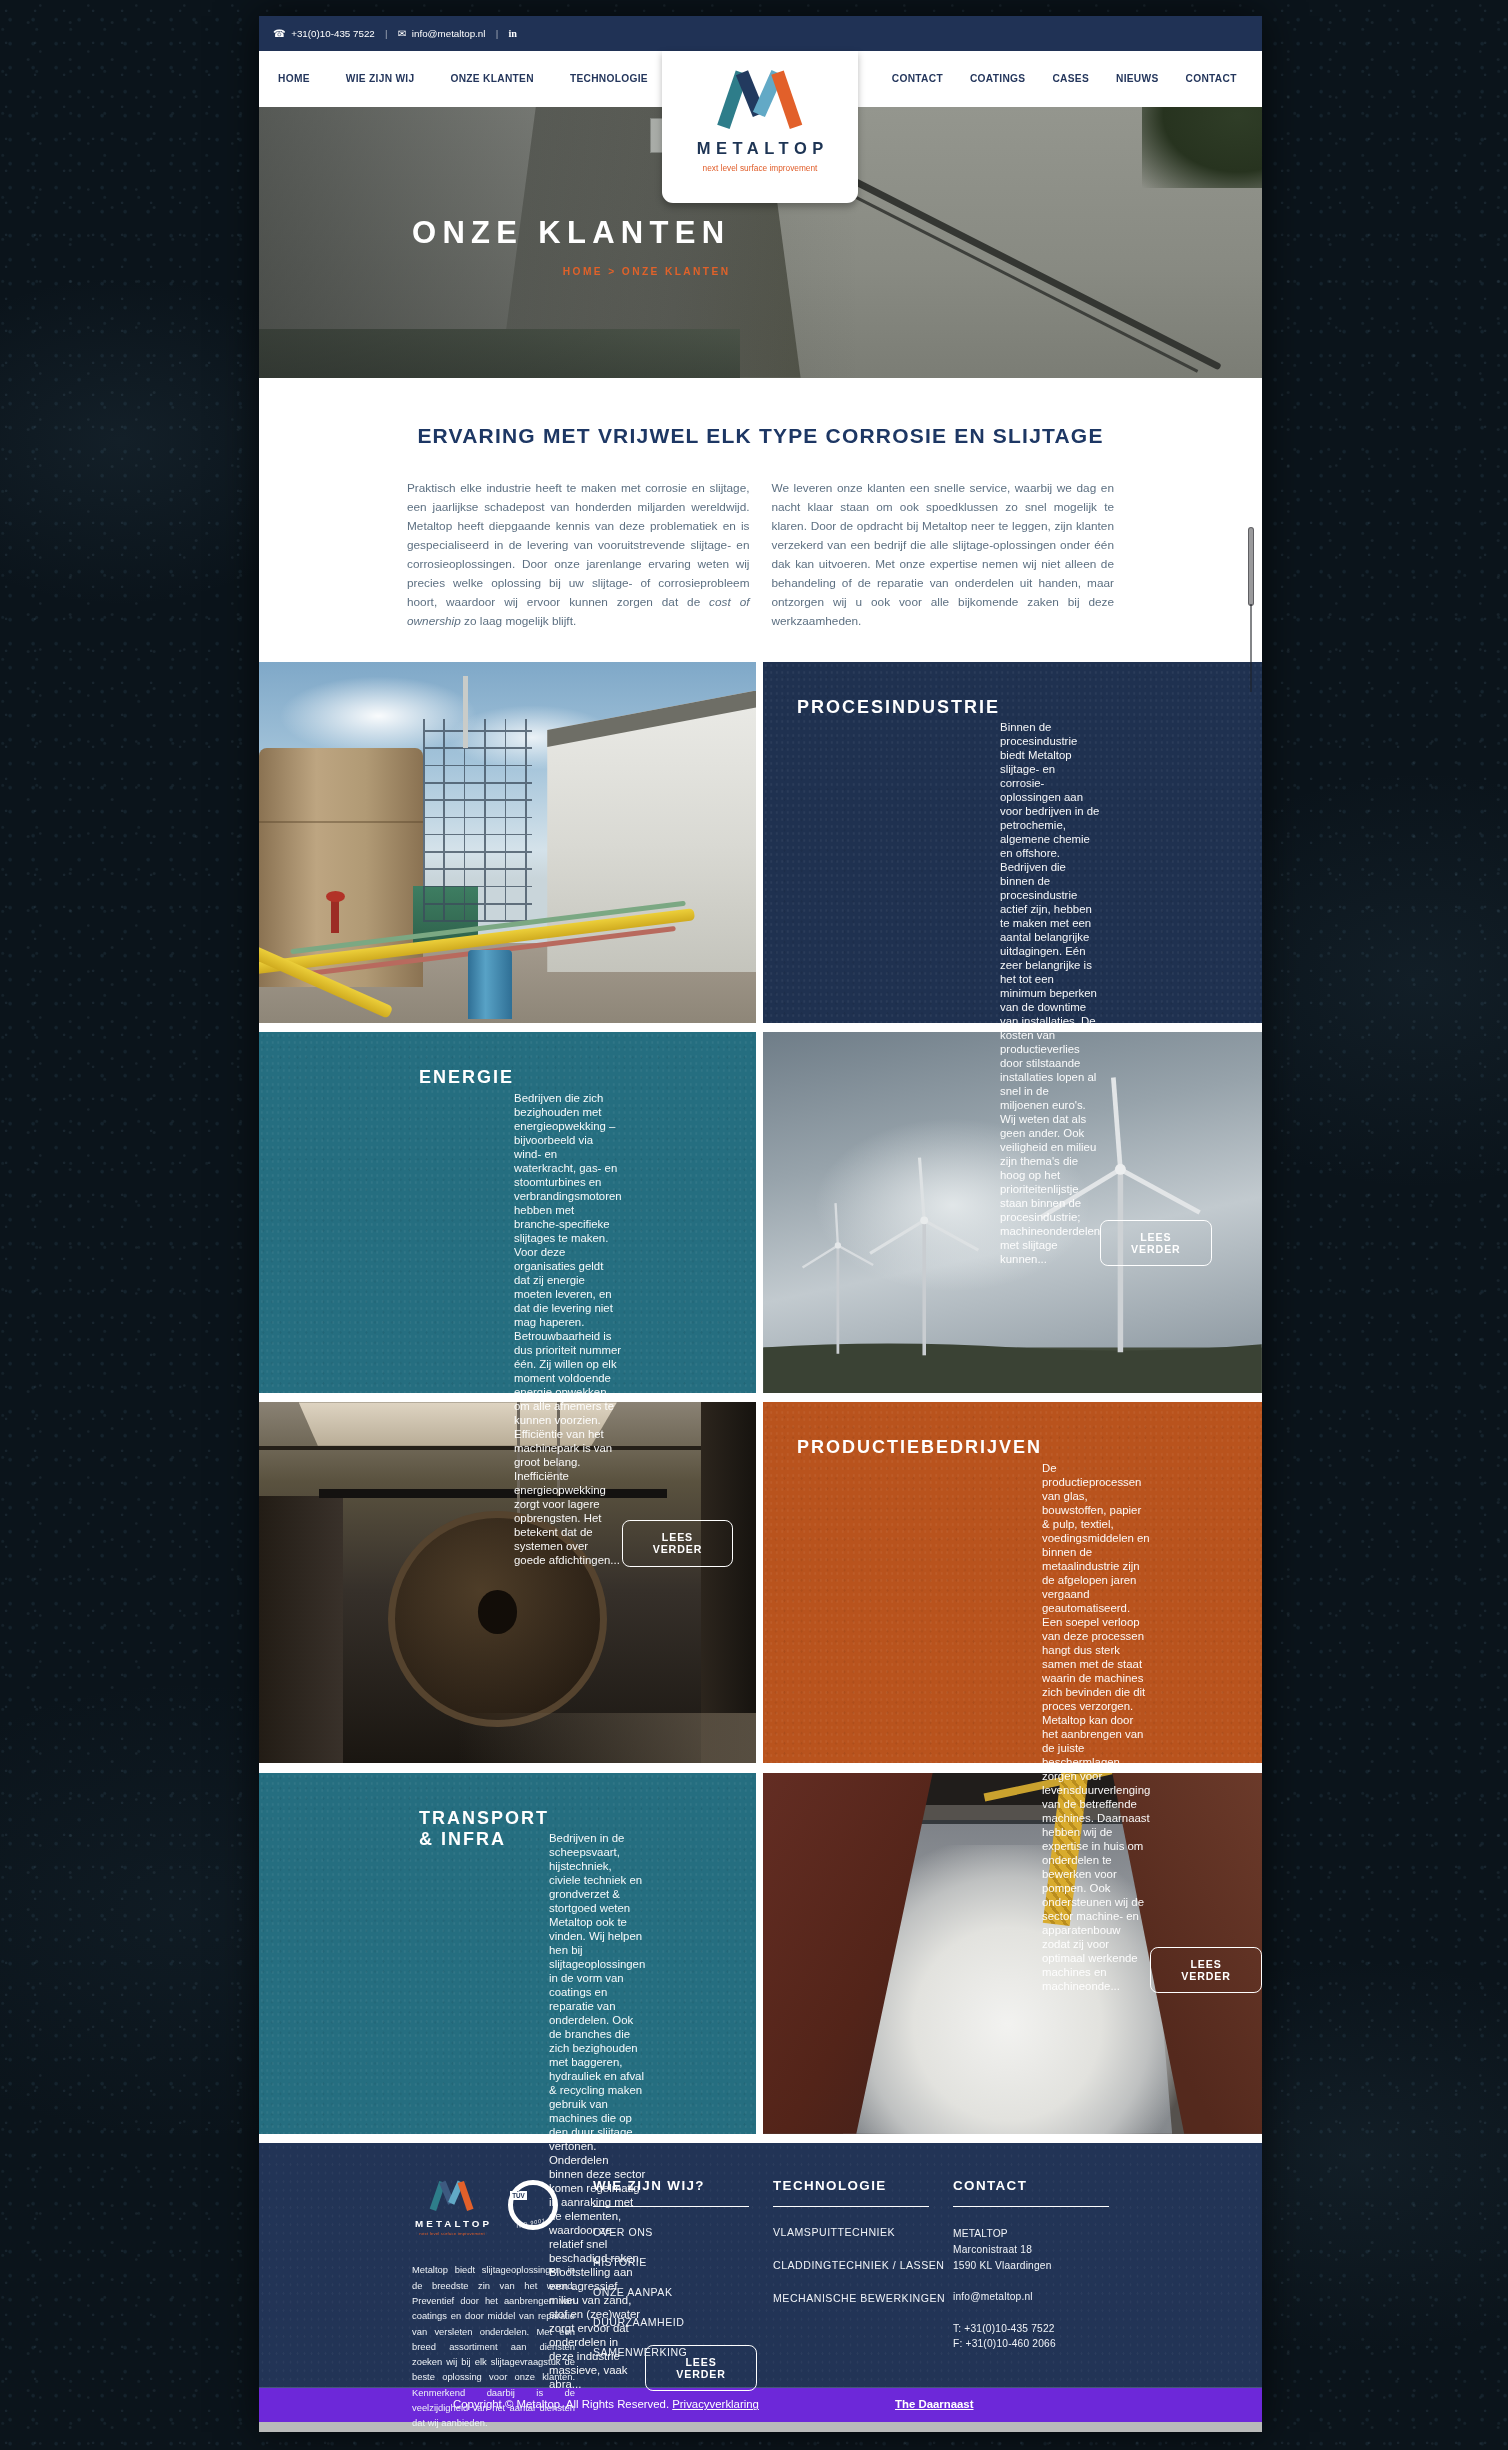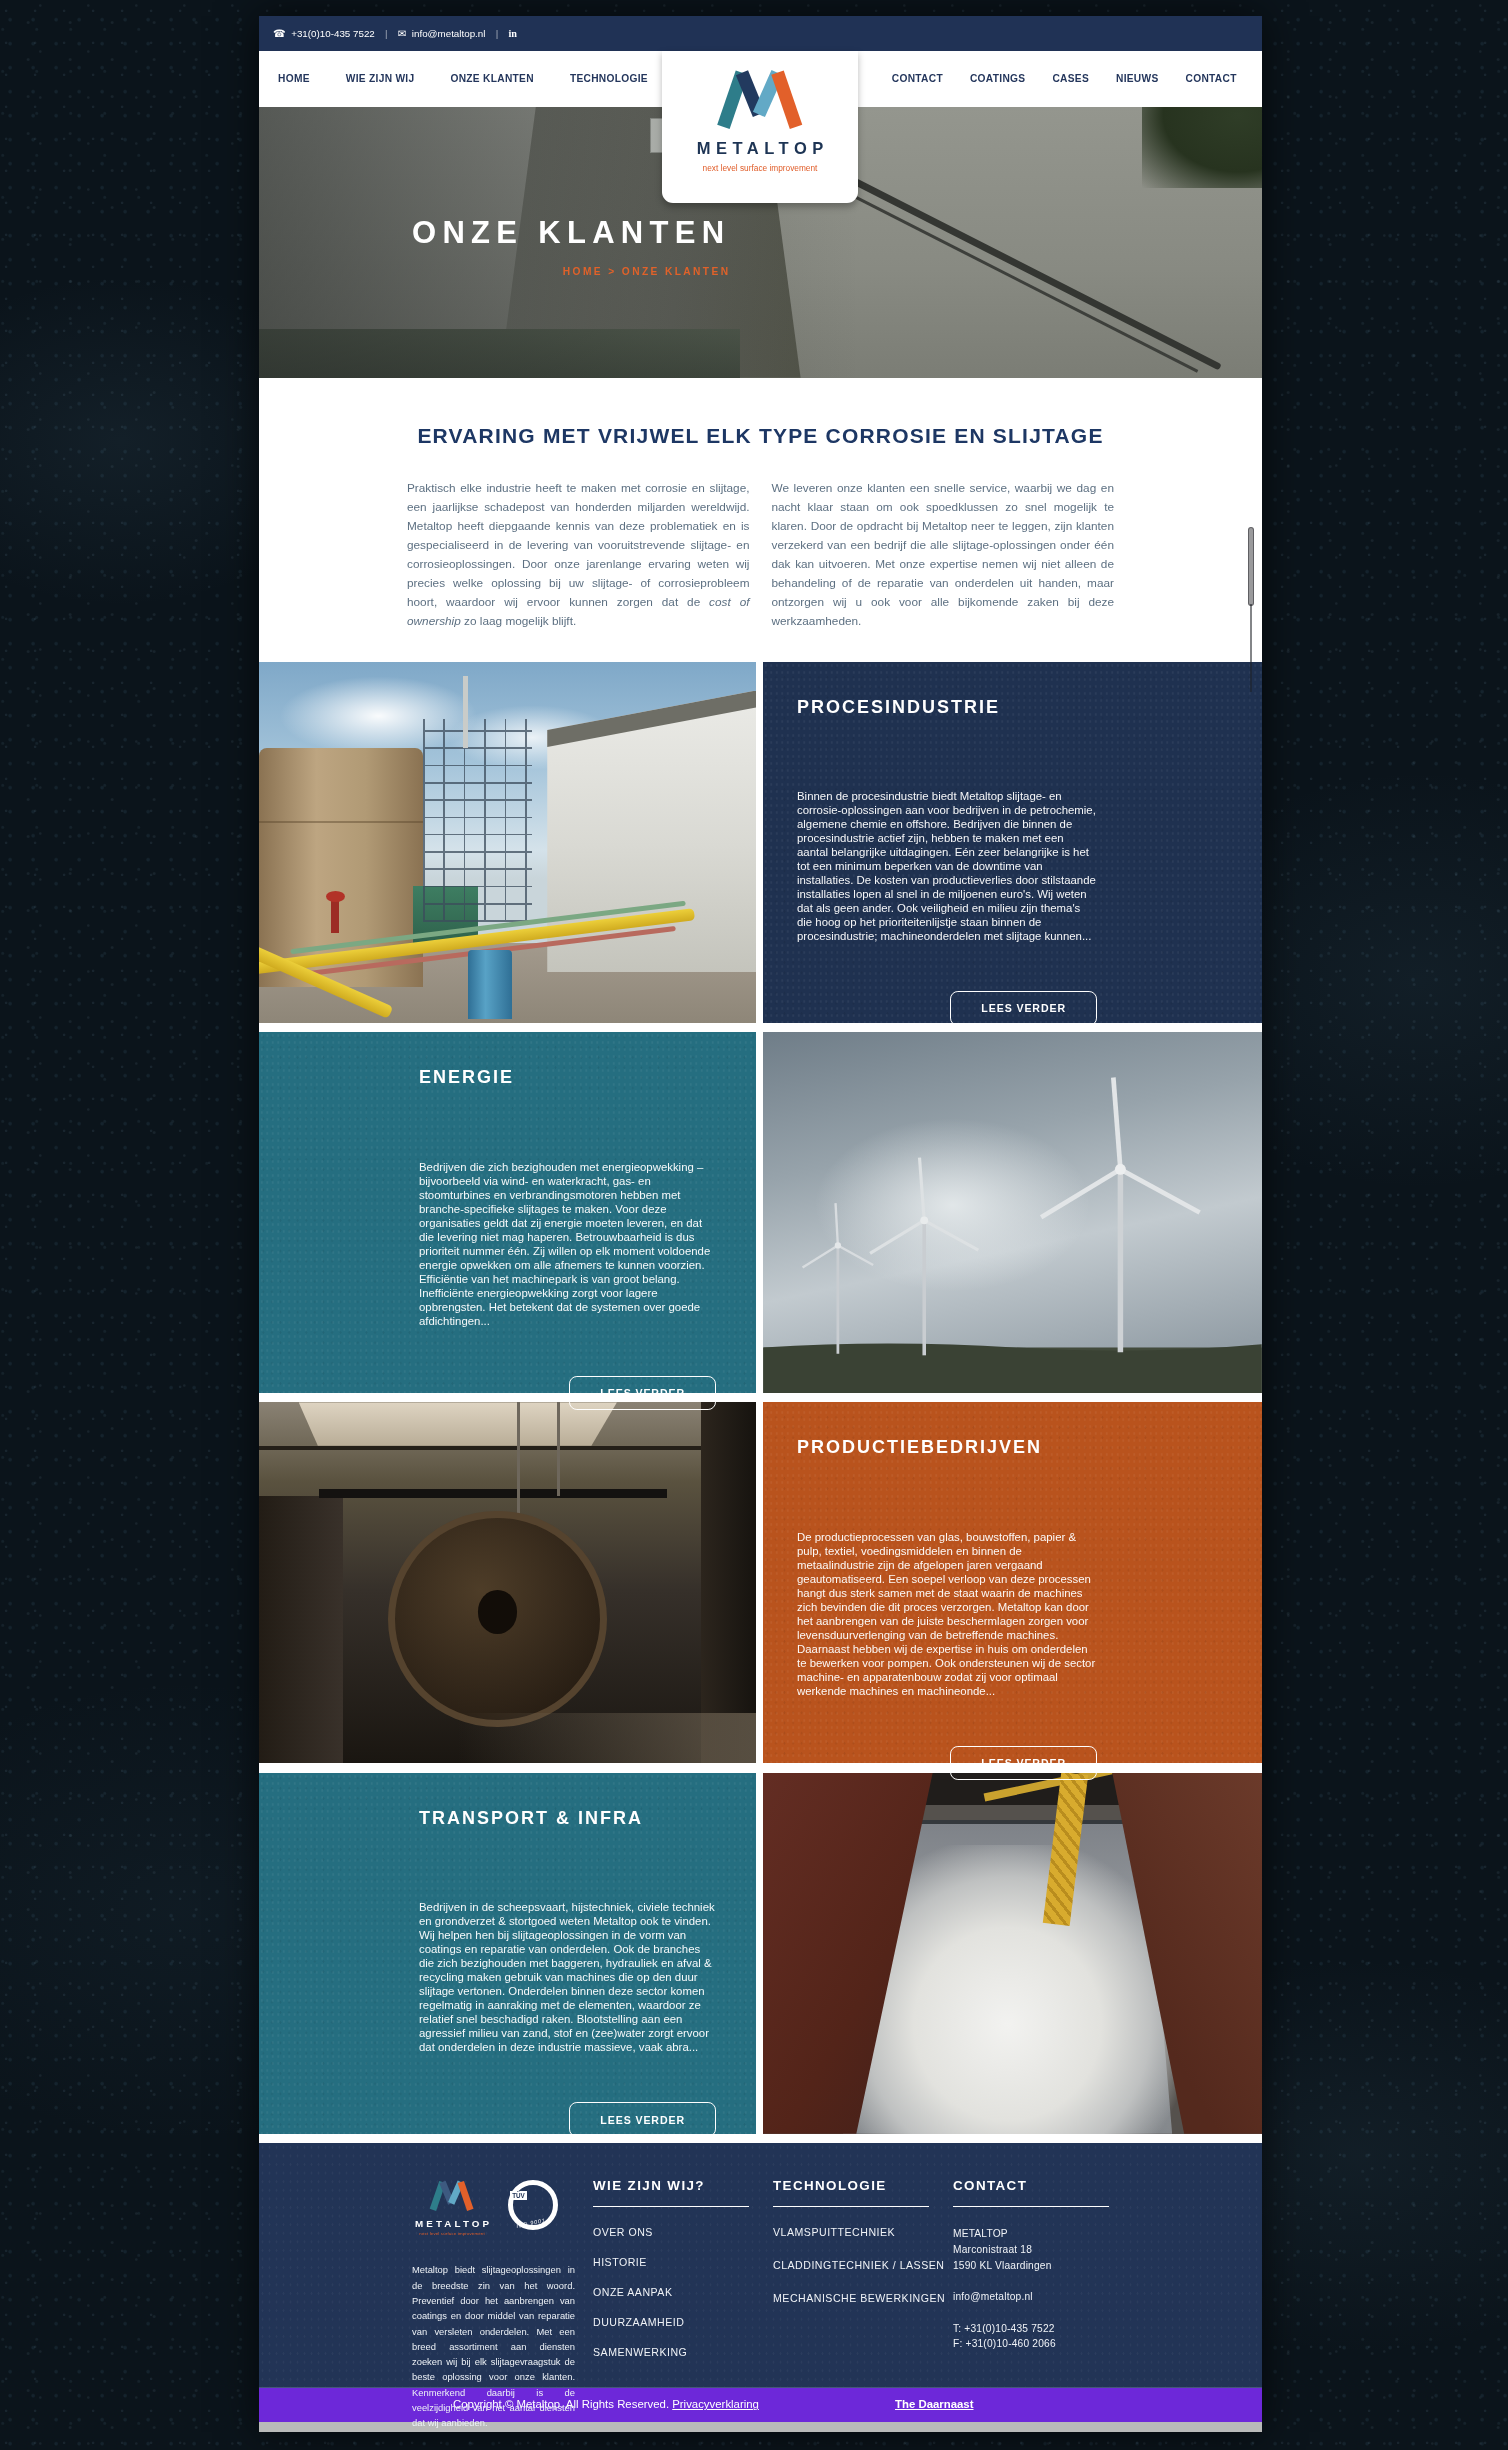--- a/index.html
+++ b/index.html
@@ -97,21 +97,21 @@
   .panel.side-left  { width:497px; padding:35px 0 39px 160px; }
   .panel::after { 
       content:""; position:absolute; inset:0; pointer-events:none;
       background-image:
         radial-gradient(rgba(255,255,255,.055) 0.8px, transparent 1.2px),
         radial-gradient(rgba(0,0,0,.07) 0.8px, transparent 1.2px);
       background-size:5.5px 7px, 8.6px 10.2px; }
   .panel.navy   { background:#1f3150; }
   .panel.teal   { background:#256e80; }
   .panel.orange { background:#b9531d; }
-  .panel-inner { width:300px; display:flex; flex-direction:column; flex:1; position:relative; z-index:1;gap:48px; }
+  .panel-inner { width:300px; display:flex; flex:1; position:relative; z-index:1; }
   .panel.side-left .panel-inner { width:297px; }
   .panel h3 { font-size:18px; font-weight:bold; letter-spacing:2px; }
   .panel .body { margin-top:23.6px; font-size:11.4px; line-height:14px; color:rgba(255,255,255,.96); }
   .btn { margin-top:auto; margin-left:auto; display:inline-block; border:1.6px solid #fff;
          border-radius:7.9px; padding:10.2px 30px; color:#fff; font-size:10.6px; font-weight:bold;
          letter-spacing:0.9px; background:transparent; cursor:pointer; }
 
   
   .ph-plant { background:linear-gradient(180deg,#7fa8c8 0%,#a4c4da 28%,#d4e2ea 52%,#c9d5da 60%); }
   .ph-plant .cloud1 { position:absolute; left:4%; top:4%; width:40%; height:22%;

